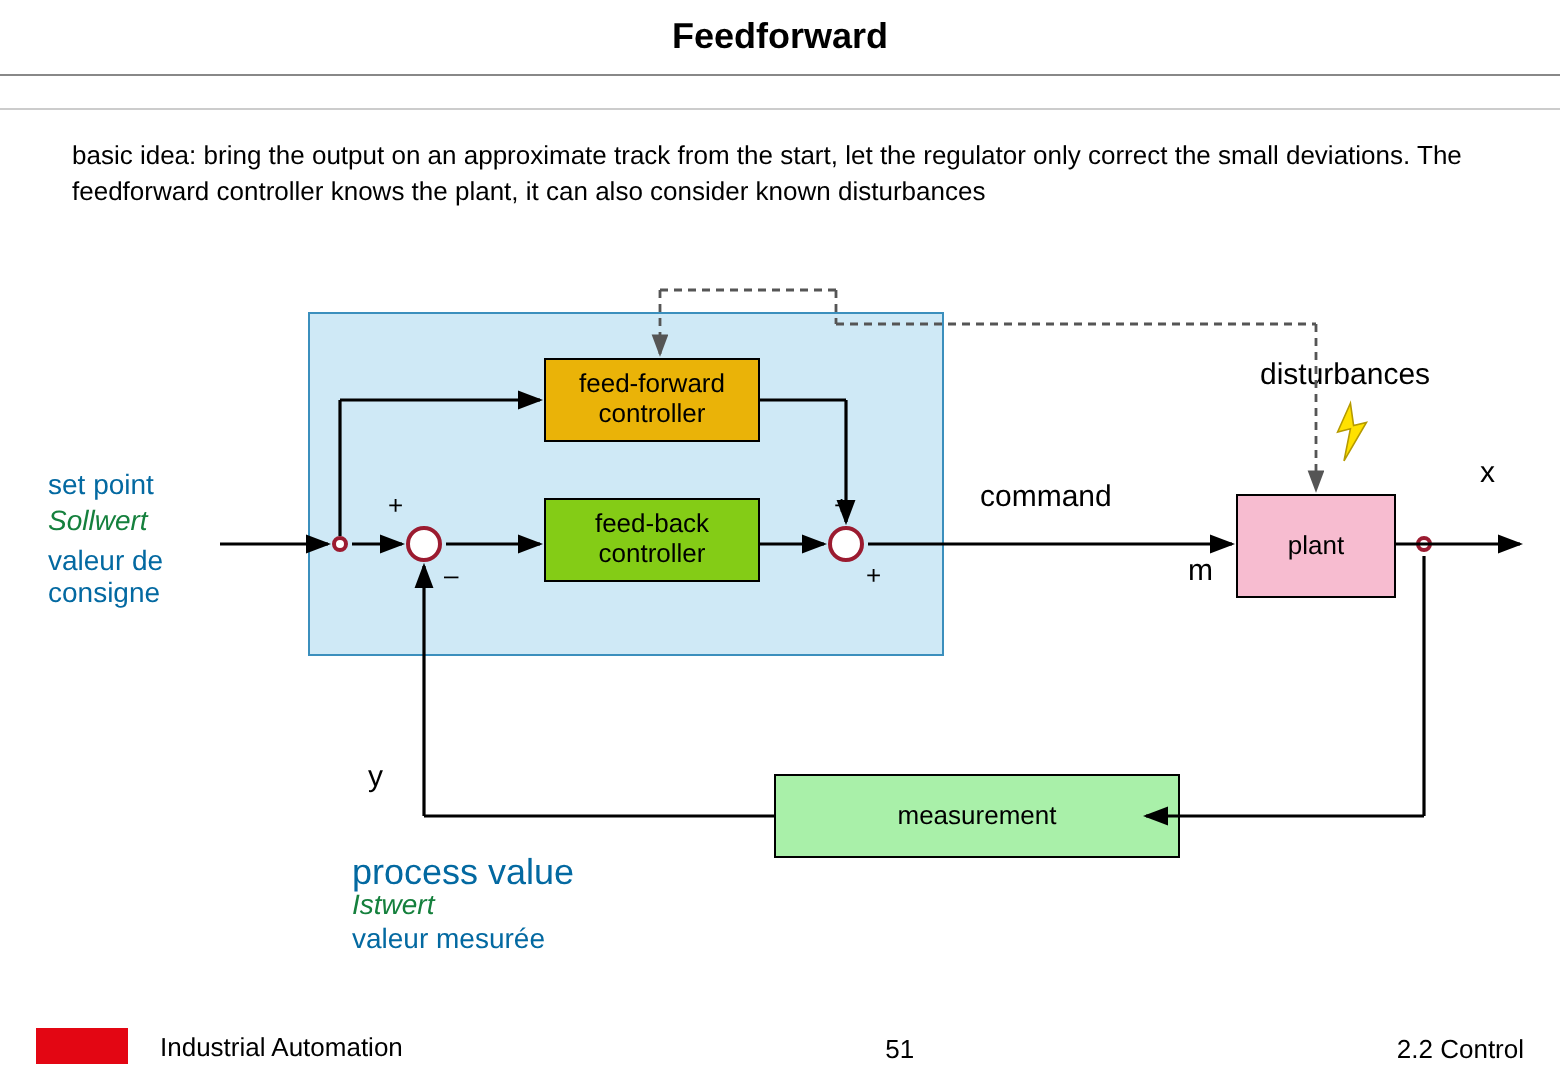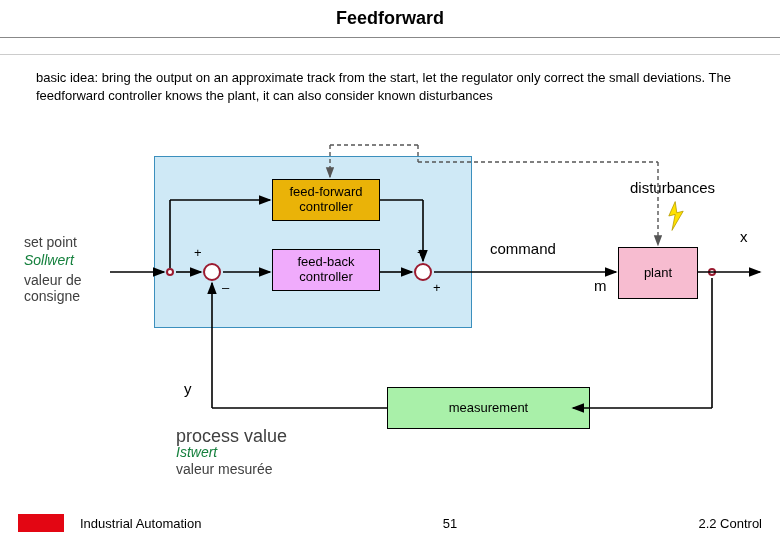--- a/index.html
+++ b/index.html
@@ -3,37 +3,37 @@
 <meta charset="utf-8">
 <style>
   *{margin:0;padding:0;box-sizing:border-box}
   body{width:780px;height:540px;font-family:Arial,sans-serif;background:#fff;position:relative;overflow:hidden}
   .title-bar{border-bottom:1px solid #888;padding:8px 0;margin-bottom:16px}
   .title{text-align:center;font-size:18px;font-weight:bold}
   .rule{border-bottom:1px solid #ccc;margin-bottom:14px}
   .intro{padding:0 36px;font-size:13px;line-height:1.35}
   .canvas{position:absolute;left:0;top:0;width:780px;height:540px;pointer-events:none}
   .lbl{position:absolute;font-size:14px}
-  .green{color:#404040}
+  .green{color:#0369a1}
   .olive{color:#15803d}
   .block{position:absolute;display:flex;align-items:center;justify-content:center;font-size:13px;text-align:center;line-height:1.15;border:1px solid #000}
   .ffc{left:272px;top:179px;width:108px;height:42px;background:#eab308}
-  .fbc{left:272px;top:249px;width:108px;height:42px;background:#f0abfc}
+  .fbc{left:272px;top:249px;width:108px;height:42px;background:#84cc16}
   .plant{left:618px;top:247px;width:80px;height:52px;background:#f7bcd0}
   .meas{left:387px;top:387px;width:203px;height:42px;background:#a9f0a9}
   .bigbox{position:absolute;left:154px;top:156px;width:318px;height:172px;background:#cfe9f6;border:1px solid #3b8fbd}
   .sum{position:absolute;width:18px;height:18px;border:2px solid #9b1b30;border-radius:50%;background:#fff}
   .sum1{left:203px;top:263px}
   .sum2{left:414px;top:263px}
   .node{position:absolute;width:8px;height:8px;border:2px solid #9b1b30;border-radius:50%;background:#fff}
   .node-in{left:166px;top:268px}
   .node-out{left:708px;top:268px}
   .sign{position:absolute;font-size:13px}
   .bolt{position:absolute;left:663px;top:200px;width:26px;height:32px}
-  .footer{position:absolute;left:0;right:0;bottom:8px;display:flex;align-items:center;justify-content:space-between;padding:0 18px;font-size:13px}
+  .footer{position:absolute;left:0;right:0;bottom:8px;display:flex;align-items:flex-end;justify-content:space-between;padding:0 18px;font-size:13px}
   .logo{width:46px;height:18px;background:#e30613;display:inline-block;margin-right:8px;vertical-align:middle}
   .logo-wrap{display:flex;align-items:center;gap:8px}
   .pg{font-size:13px}
 </style>
 </head>
 <body>
 
 <div class="title-bar">
     <div class="title">Feedforward</div>
   </div>

